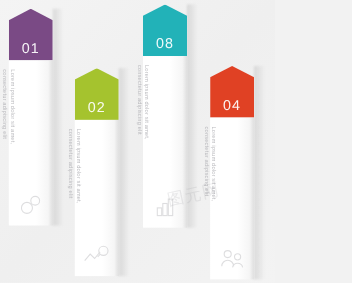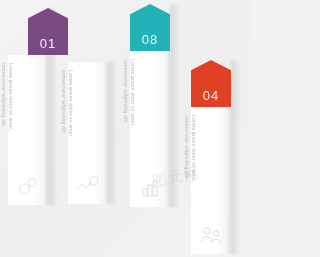--- a/index.html
+++ b/index.html
@@ -113,36 +113,39 @@
     pointer-events: none;
   }
 </style>
 </head>
 <body style="background: rgb(242, 242, 242);">
 
 <div class="canvas">
 
   <div class="ribbon" id="r1">
     <div class="ribbon-shadow"></div>
-    <div class="badge" style="background: rgb(122, 74, 133); margin-left: 20px;">
+    <div class="badge" style="background: rgb(122, 74, 133);">
       <span class="badge-num">01</span>
     </div>
     <div class="body">
       <div class="vtext">Lorem ipsum dolor sit amet, consectetur adipiscing elit</div>
       <div class="icon">
         <svg viewBox="0 0 26 22" fill="none" stroke="#c3c3c6" stroke-width="1">
           <circle cx="9.5" cy="14" r="5"></circle>
           <circle cx="17" cy="7.5" r="4"></circle>
         </svg>
       </div>
     </div>
   </div>
 
   <div class="ribbon" id="r2">
     <div class="ribbon-shadow"></div>
+    <div class="badge" style="background: rgb(165, 195, 46);">
+      <span class="badge-num">02</span>
+    </div>
     <div class="body">
       <div class="vtext">Lorem ipsum dolor sit amet, consectetur adipiscing elit</div>
       <div class="icon">
         <svg viewBox="0 0 26 22" fill="none" stroke="#c3c3c6" stroke-width="1">
           <polyline points="2,16 7,10 11,14 16,8"></polyline>
           <circle cx="19" cy="7" r="4.2"></circle>
           <line x1="16.2" y1="10" x2="13.8" y2="12.5"></line>
         </svg>
       </div>
     </div>

